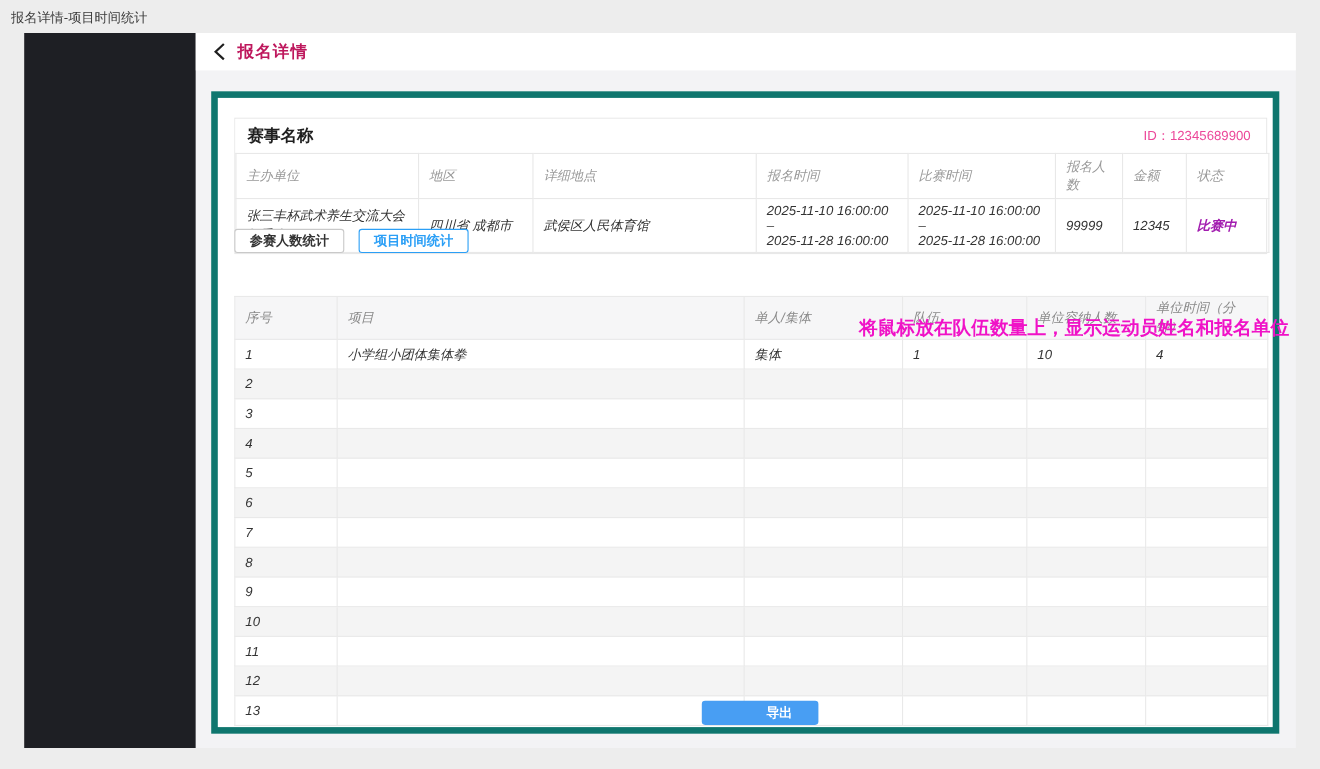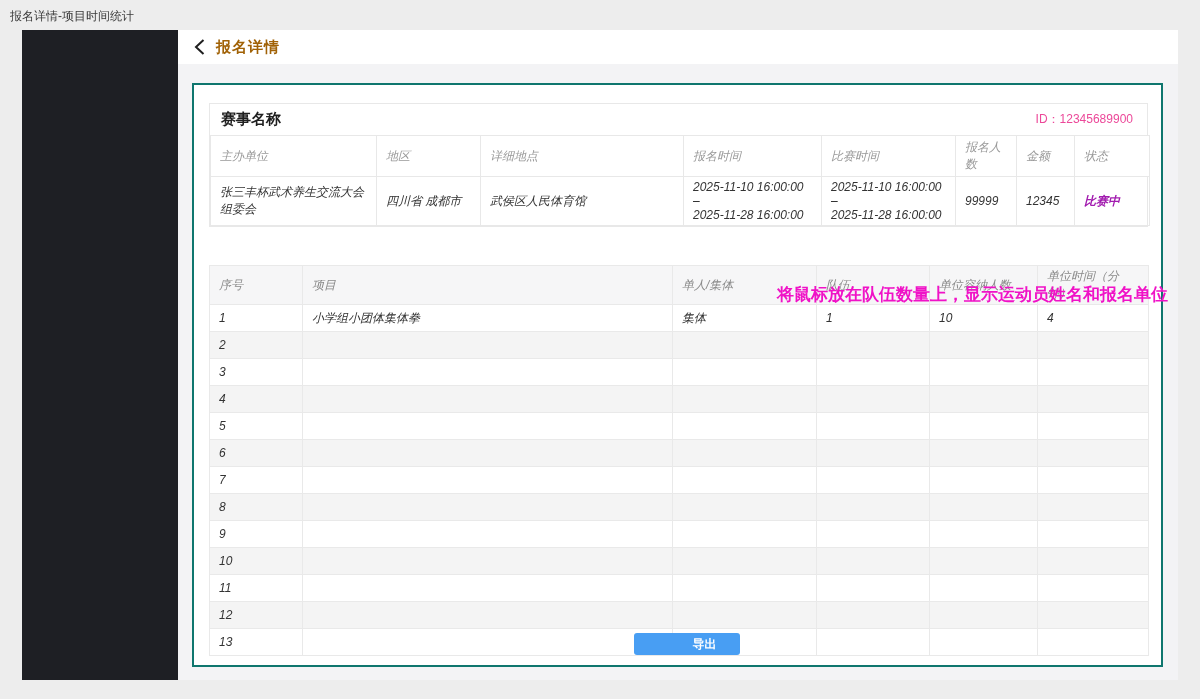--- a/index.html
+++ b/index.html
@@ -10,24 +10,24 @@
   .page-title { position:absolute; left:10px; top:8px; font-size:12px; color:#3a3a3a; }
 
   .canvas { position:absolute; left:22px; top:30px; width:1156px; height:650px; }
   .sidebar { position:absolute; left:0; top:0; width:156px; height:650px; }
   .main { position:absolute; left:156px; top:0; width:1000px; height:650px; background:#f3f3f5; }
 
   .topbar { position:absolute; left:0; top:0; width:100%; height:34px; background:#fff;
             display:flex; align-items:center; padding-left:16px; }
   .back-btn { display:flex; align-items:center; cursor:pointer; }
   .back-btn svg { display:block; }
-  .topbar-title { font-weight:bold; font-size:15px; color:#a16207; margin-left:11px; letter-spacing:1px; }
+  .topbar-title { font-weight:bold; font-size:15px; color:#be185d; margin-left:11px; letter-spacing:1px; }
 
   .panel { position:absolute; left:14px; top:53px; width:971px; height:584px;
-           background:#fff; border:2px solid #0f766e; }
+           background:#fff; border:6px solid #0f766e; }
 
   
   .event-card { position:absolute; left:15px; top:18px; width:939px; border:1px solid #e8e8e8; }
   .event-card-head { height:31px; display:flex; align-items:center; justify-content:space-between;
                      padding:0 14px 0 11px; background:#fff; }
   .event-card-title { font-size:15px; font-weight:bold; color:#1f1f1f; }
   .event-id { font-size:12px; color:#ec4899; }
   table { border-collapse:collapse; table-layout:fixed; width:939px; font-size:12px;font-style:italic; }
   .event-table td, .event-table th { border:1px solid #e8e8e8; text-align:left; padding:3px 9px; }
   .event-table th { height:26px; color:#999; font-weight:normal; background:#fff; }
@@ -120,20 +120,24 @@
                   <div>2025-11-28 16:00:00</div>
                 </td>
                 <td>99999</td>
                 <td>12345</td>
                 <td class="status-cell" style="color: #a21caf;">比赛中</td>
               </tr>
             </tbody>
           </table>
         </div>
 
+        <div class="tab-row">
+          <button class="tab">参赛人数统计</button>
+          <button class="tab active" style="color: rgb(43, 159, 246); border-color: rgb(43, 159, 246);">项目时间统计</button>
+        </div>
 
         <div class="stats-table-wrap">
           <table class="stats-table">
             <thead>
               <tr>
                 <th class="s0">序号</th>
                 <th class="s1">项目</th>
                 <th class="s2">单人/集体</th>
                 <th class="s3">队伍</th>
                 <th class="s4">单位容纳人数</th>

